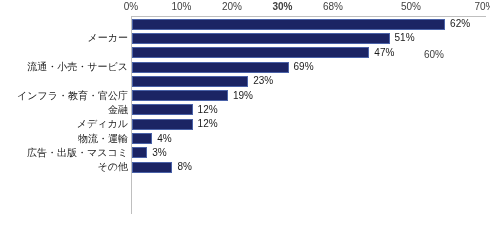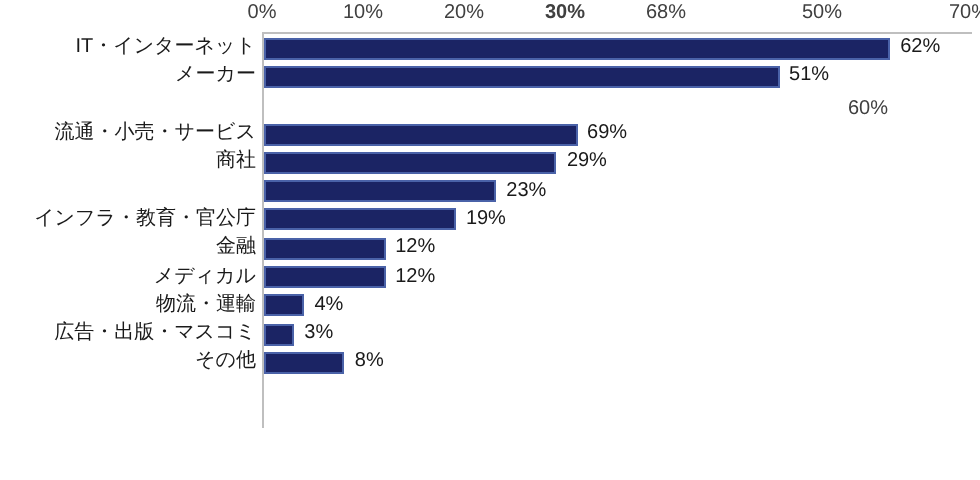--- a/index.html
+++ b/index.html
@@ -96,47 +96,43 @@
       <div class="tick" style="left: 202px;">68%</div>
       <div class="tick" style="left: 264px; margin-left: 16px;">50%</div>
       <div class="tick" style="left: 303px; margin-top: 48px;">60%</div>
       <div class="tick" style="left: 353.5px;">70%</div>
     </div>
   <div class="axis-line-h"></div>
   <div class="axis-line-v"></div>
 
   <div class="plot">
       <div class="row">
-        <div class="cat-label">IT・インターネット</div>
         <div class="bar-wrap">
           <div class="bar" style="width: 313.1px; background: rgb(27, 36, 100); border-color: rgb(74, 98, 168);"></div>
           <span class="val-label">62%</span>
         </div>
       </div>
       <div class="row">
         <div class="cat-label">メーカー</div>
         <div class="bar-wrap">
           <div class="bar" style="width: 257.55px; background: rgb(27, 36, 100); border-color: rgb(74, 98, 168);"></div>
           <span class="val-label">51%</span>
         </div>
       </div>
       <div class="row">
+        <div class="bar-wrap">
+          <div class="bar" style="width: 237.35px; background: rgb(27, 36, 100); border-color: rgb(74, 98, 168);"></div>
+          <span class="val-label">47%</span>
+        </div>
       </div>
       <div class="row">
         <div class="cat-label">流通・小売・サービス</div>
         <div class="bar-wrap">
           <div class="bar" style="width: 156.55px; background: rgb(27, 36, 100); border-color: rgb(74, 98, 168);"></div>
           <span class="val-label">69%</span>
-        </div>
-      </div>
-      <div class="row">
-        <div class="cat-label">商社</div>
-        <div class="bar-wrap">
-          <div class="bar" style="width: 146.45px; background: rgb(27, 36, 100); border-color: rgb(74, 98, 168);"></div>
-          <span class="val-label">29%</span>
         </div>
       </div>
       <div class="row">
         <div class="bar-wrap">
           <div class="bar" style="width: 116.15px; background: rgb(27, 36, 100); border-color: rgb(74, 98, 168);"></div>
           <span class="val-label">23%</span>
         </div>
       </div>
       <div class="row">
         <div class="cat-label">インフラ・教育・官公庁</div>

